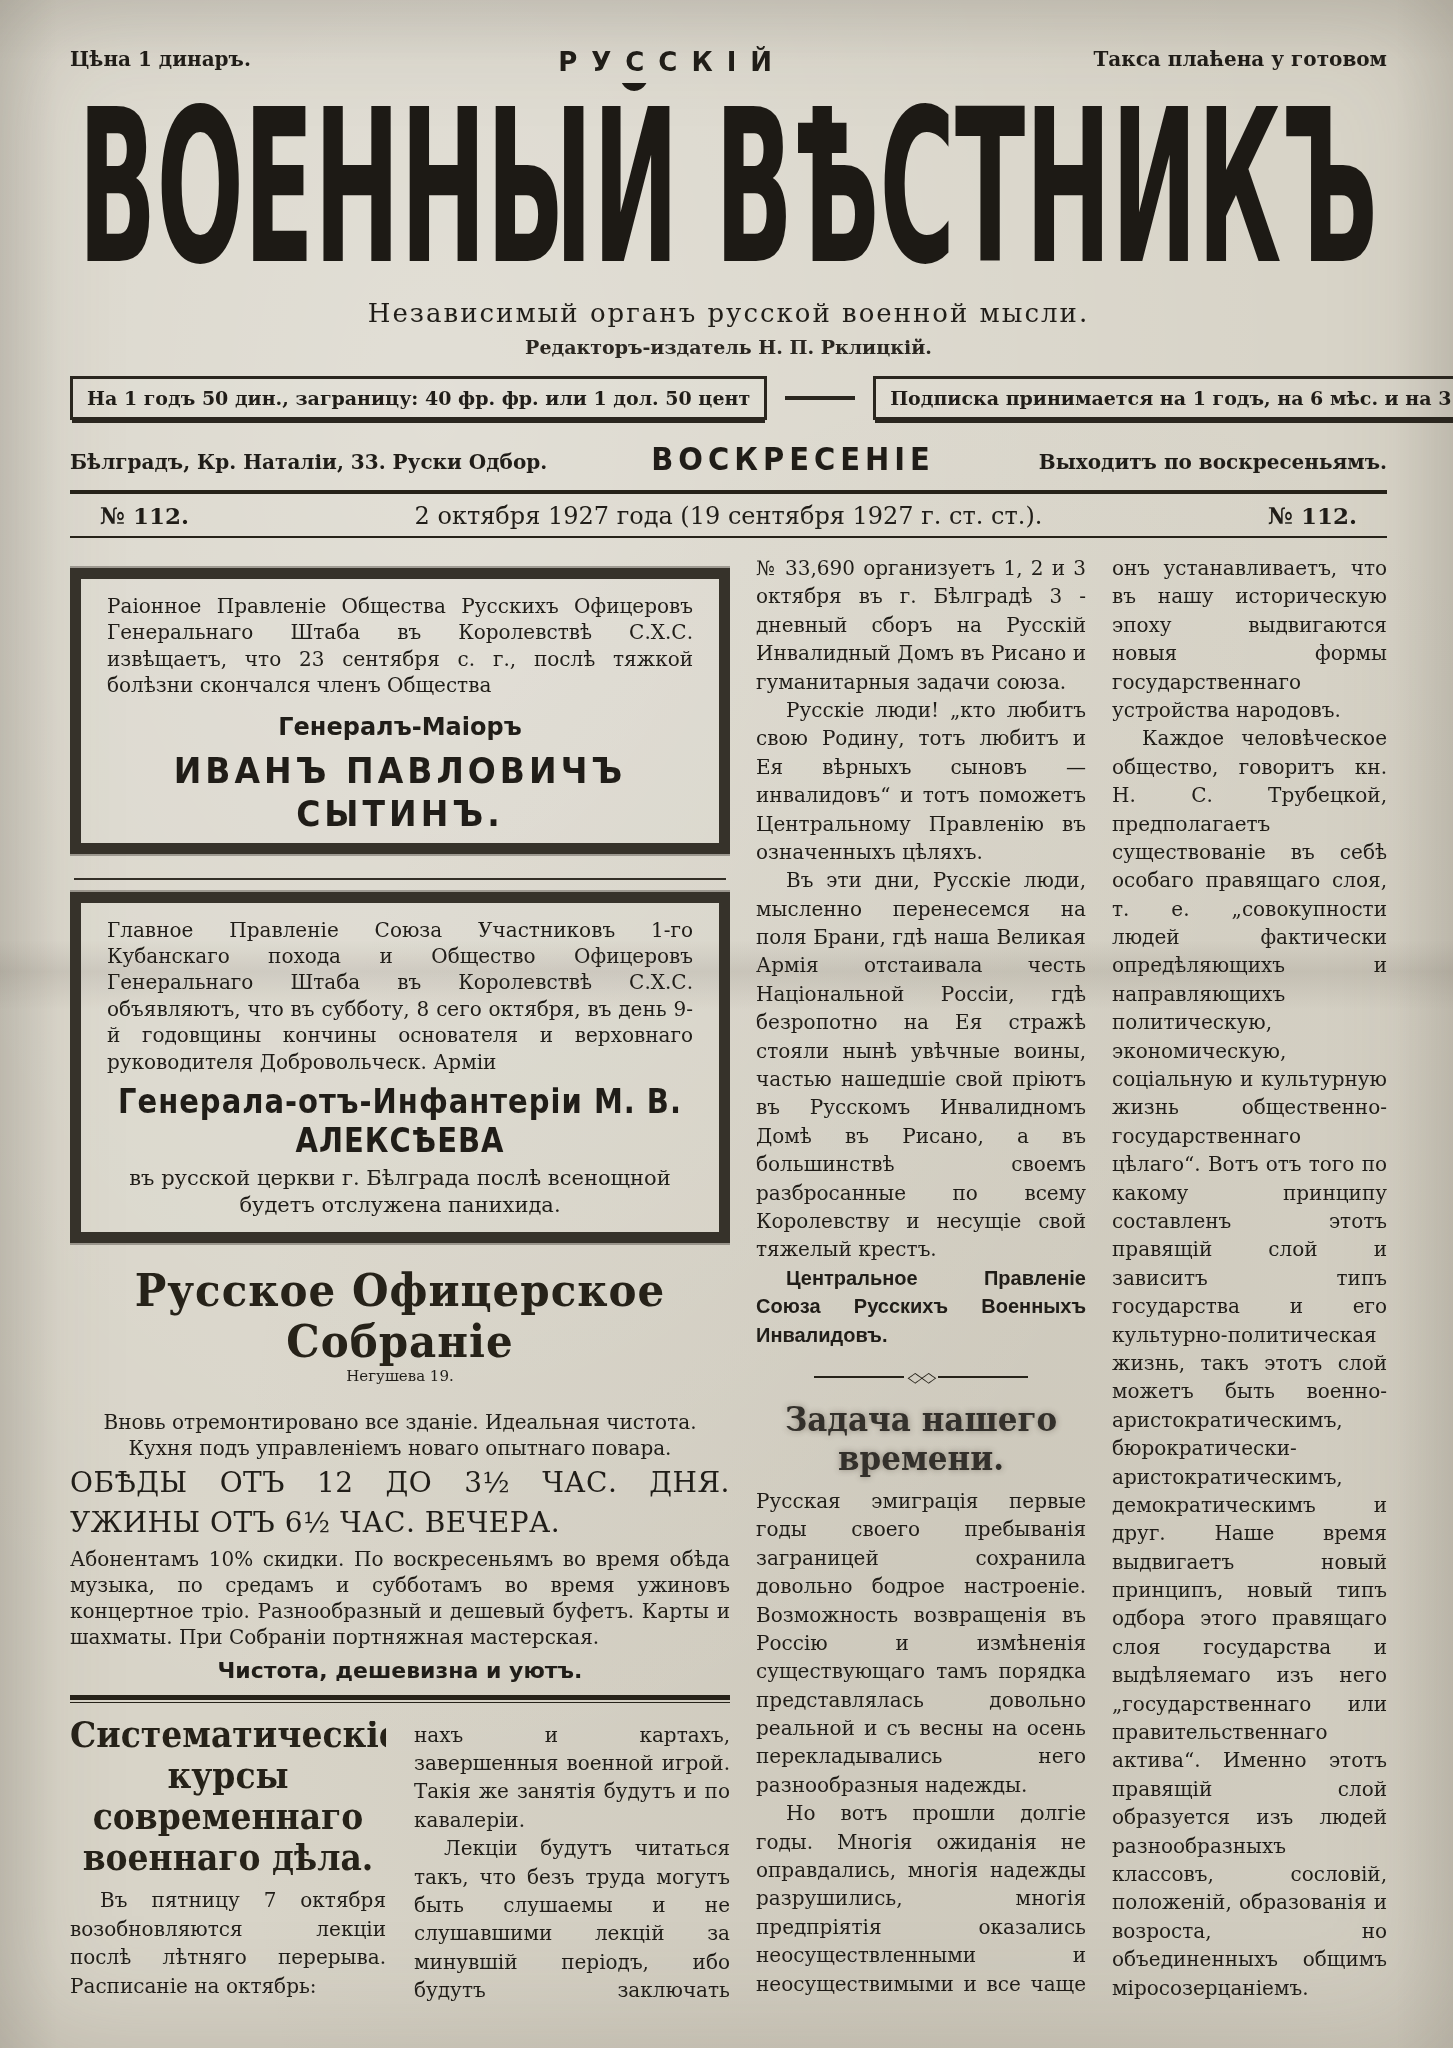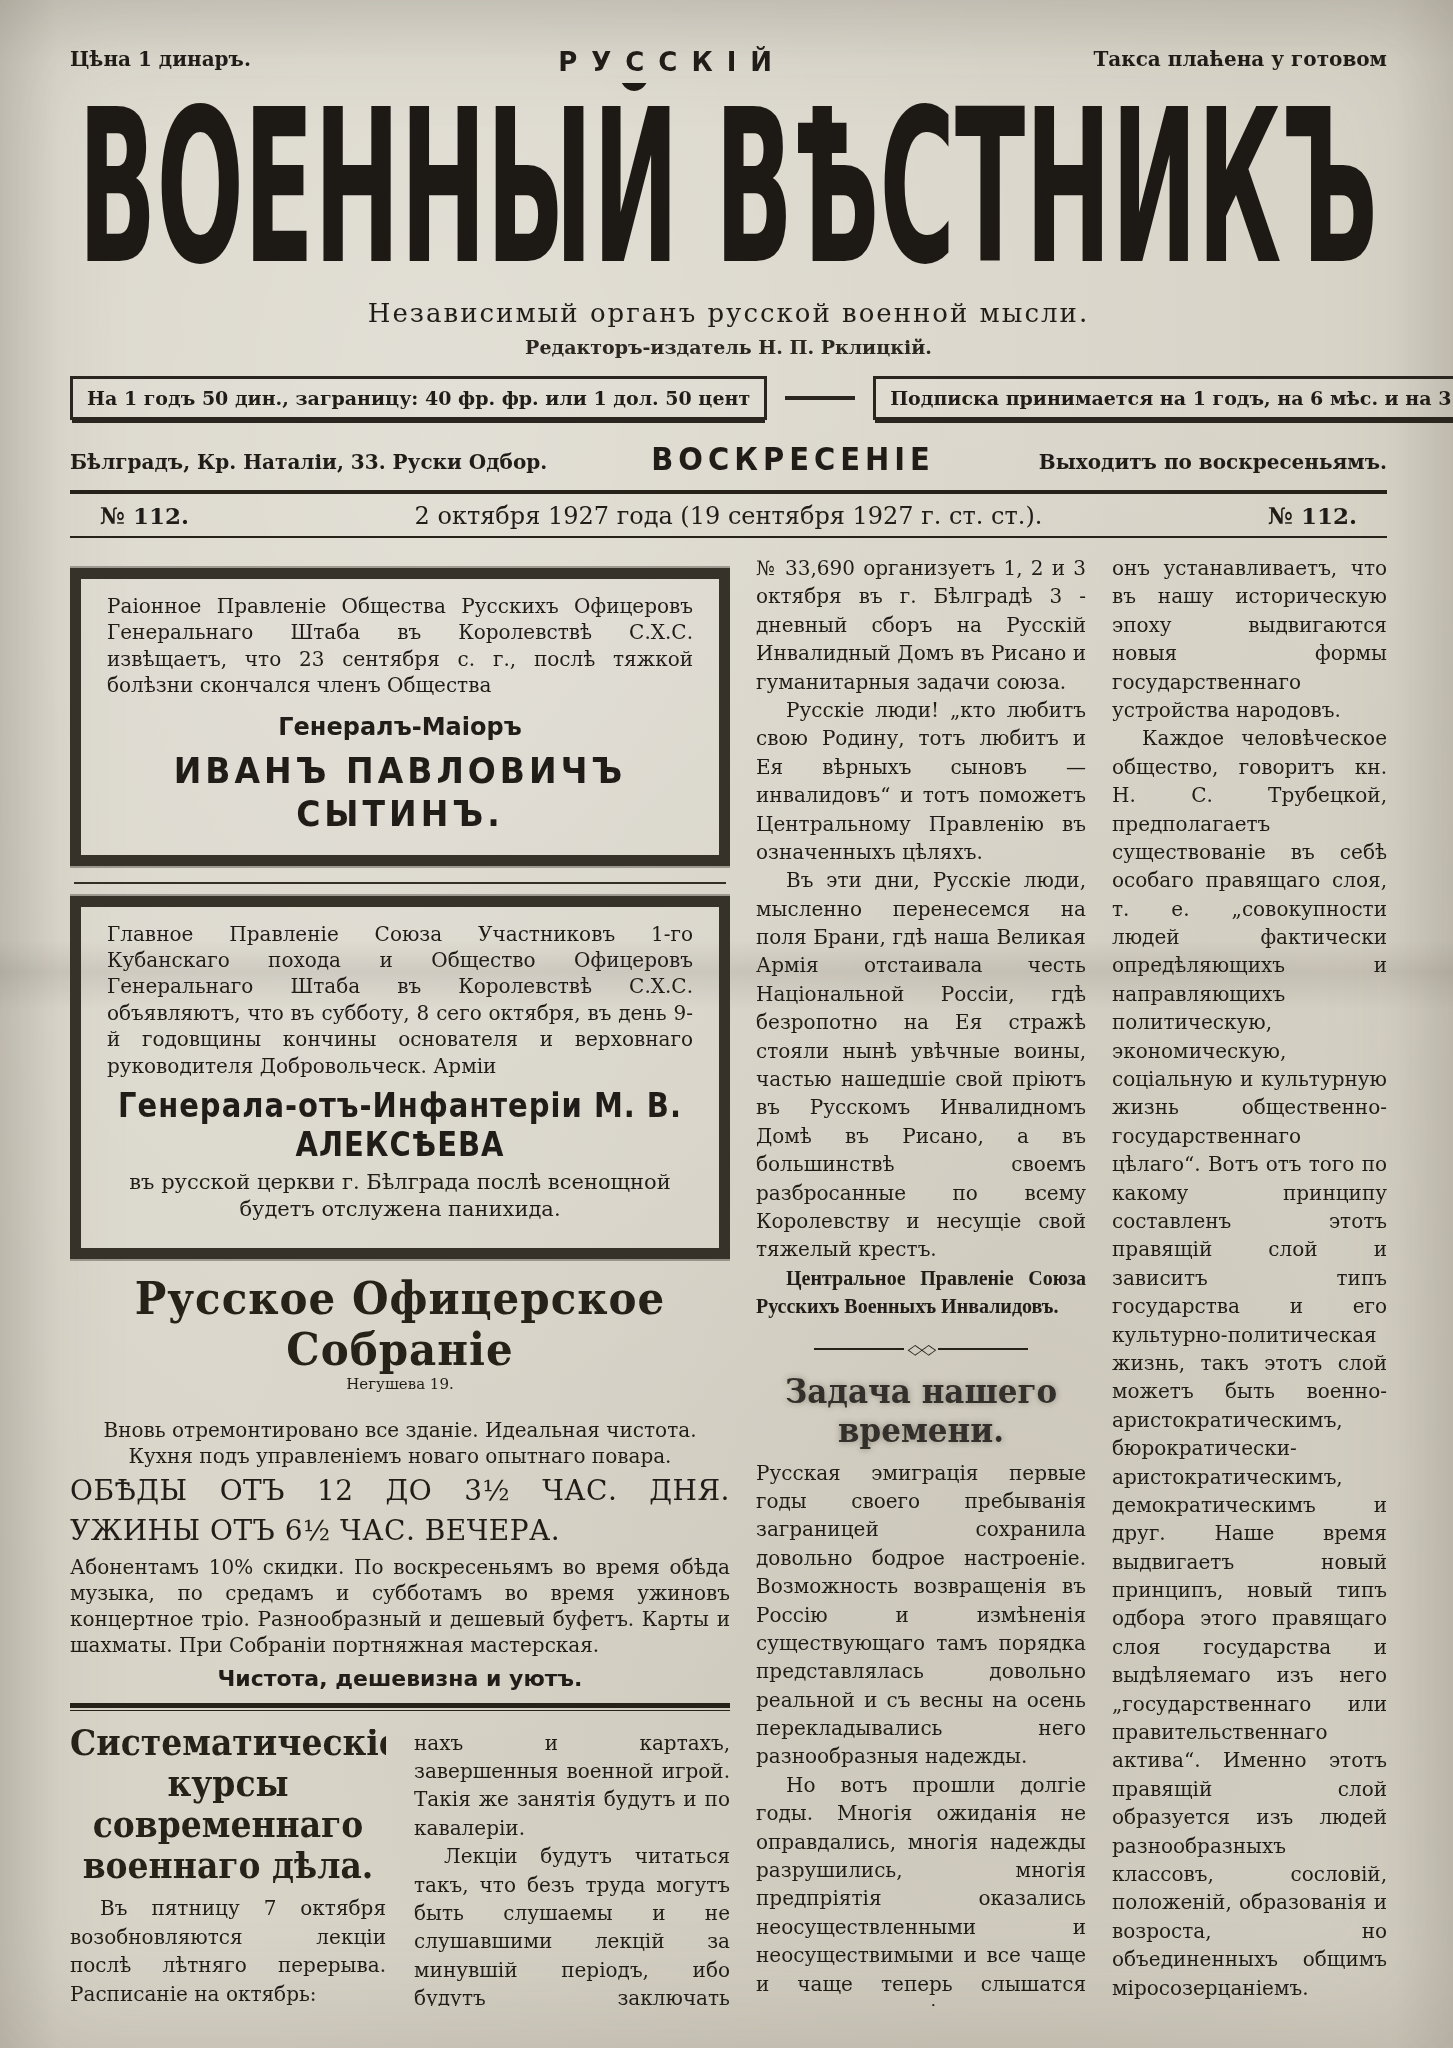--- a/index.html
+++ b/index.html
@@ -63,21 +63,21 @@
   
   .main{display:flex;gap:26px;margin-top:16px;height:1452px;overflow:hidden;}
   .left-region{flex:0 0 660px;overflow:hidden;}
   .col3{flex:0 0 330px;overflow:hidden;}
   .col4{flex:1 1 auto;overflow:hidden;}
 
   
   .obitbox{
     border:11px solid #36322a;
     outline:2px solid rgba(40,35,28,0.35);
-    padding:14px 26px 24px 26px;margin-bottom:16px;
+    padding:14px 26px 12px 26px;margin-bottom:24px;
     background:rgba(255,255,255,0.05);
   }
   .obitbox .intro{font-size:20px;line-height:1.32;text-align:justify;margin:0;}
   .obitbox .rank{font-size:24px;font-weight:bold;text-align:center;margin:14px 0 0 0;font-family:"DejaVu Sans",sans-serif;}
   .obitbox .name{font-size:33px;font-weight:bold;text-align:center;letter-spacing:4px;margin:12px 0 0 0;font-family:"DejaVu Sans",sans-serif;transform:scaleY(1.1);}
   .obitbox .name2{font-size:29px;font-weight:bold;text-align:center;letter-spacing:1px;margin:12px 0 10px 0;font-family:"DejaVu Sans",sans-serif;transform:scaleY(1.15);}
   .obitbox .outro{font-size:21px;line-height:1.3;text-align:center;margin:6px 0 0 0;}
   .between-rule{border-top:2px solid #332f27;margin:10px 4px 12px 4px;}
 
   
@@ -96,21 +96,21 @@
 
   
   .twocol{display:flex;gap:28px;margin-top:18px;}
   .twocol .col{flex:1 1 0;overflow:hidden;}
   .art-title{
     font-size:33px;font-weight:bold;line-height:1.15;margin:0 0 14px 0;text-align:center;
     font-family:"DejaVu Serif",serif;transform:scaleY(1.08);color:#262219;
   }
   .bodytext p{font-size:20px;line-height:1.42;text-align:justify;margin:0;text-indent:30px;}
   .bodytext p.noindent{text-indent:0;}
-  .signature{font-size:21px;font-weight:bold;text-align:center;margin:10px 0 0 0;font-family:Liberation Serif, serif;}
+  .signature{font-size:21px;font-weight:bold;text-align:center;margin:10px 0 0 0;font-family:Liberation Sans, sans-serif;}
   .ornament{display:flex;align-items:center;justify-content:center;margin:16px 0 14px 0;color:#262219;}
   .ornament .line{flex:0 0 90px;border-top:2px solid #262219;}
   .ornament .gems{font-size:20px;letter-spacing:-2px;padding:0 4px;transform:scaleY(0.7);}
   .col3-title{
     font-size:31px;font-weight:bold;text-align:center;margin:0 0 12px 0;
     font-family:"DejaVu Serif",serif;transform:scaleY(1.08);color:#33302b;
     text-shadow:0 0 6px rgba(60,50,40,0.45);
   }
 </style>
 </head>

